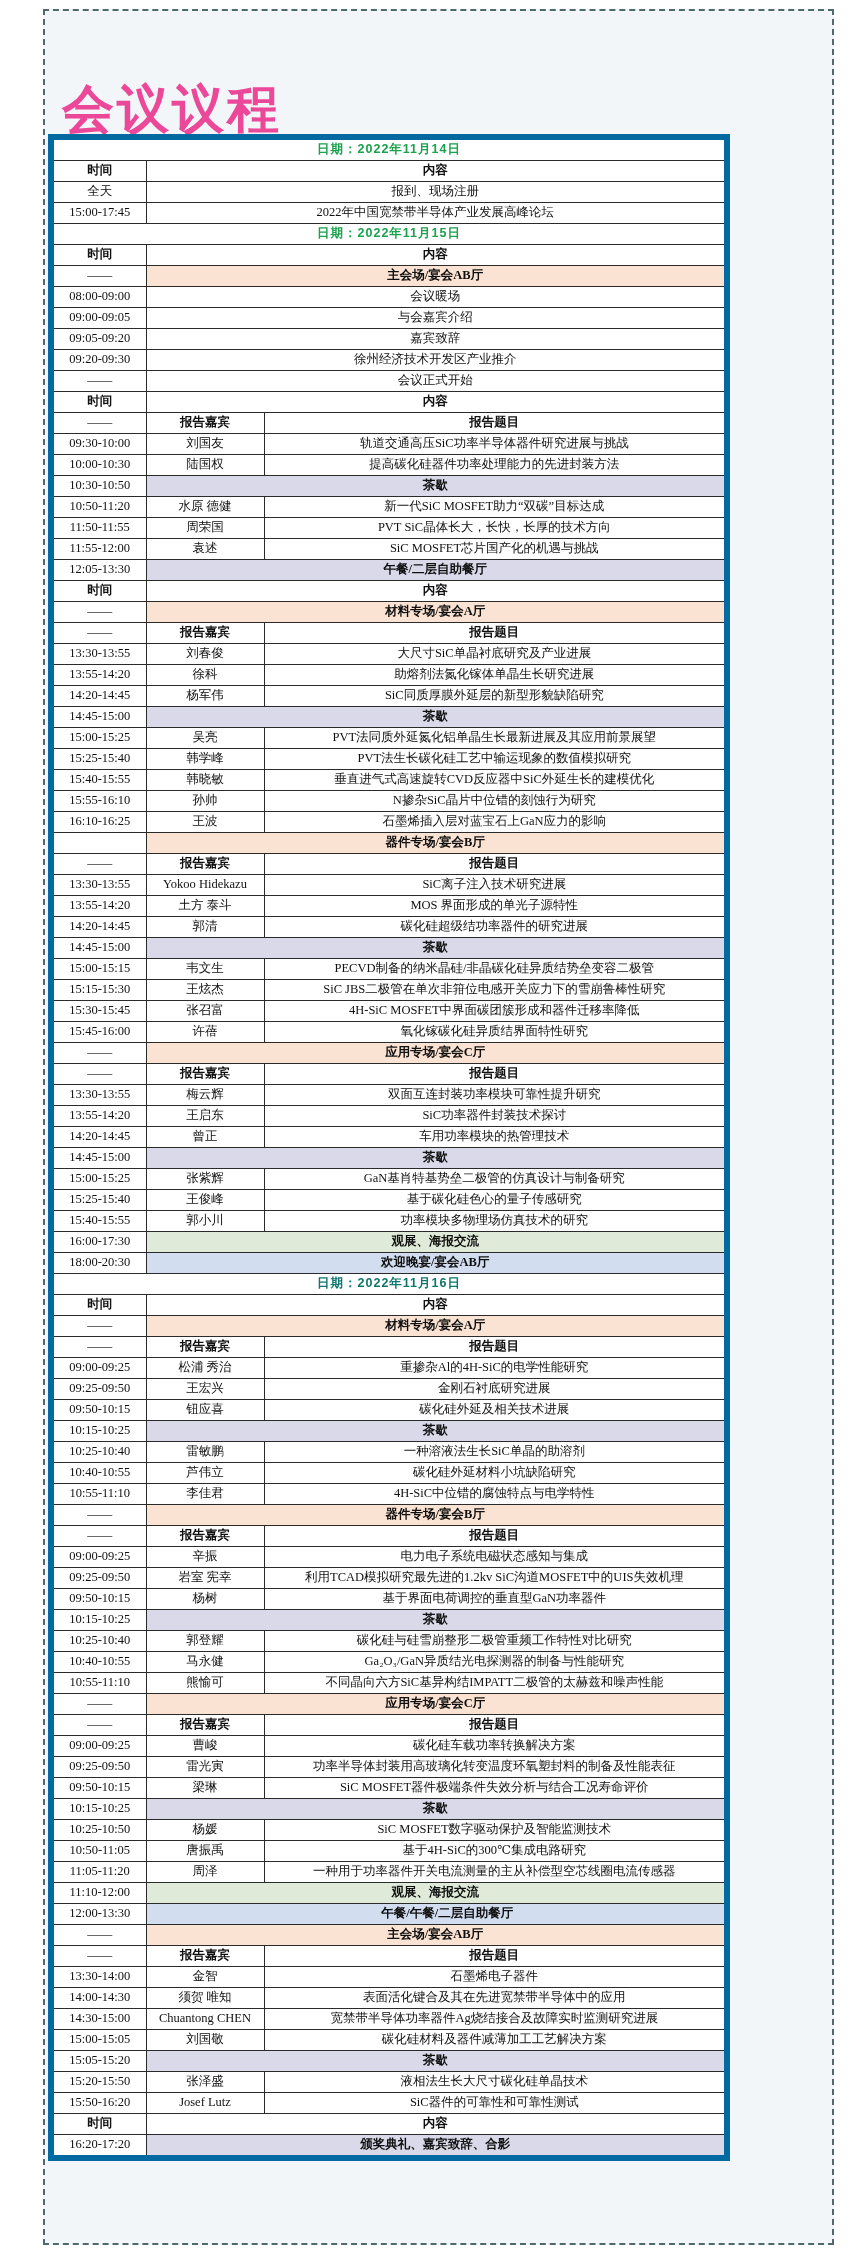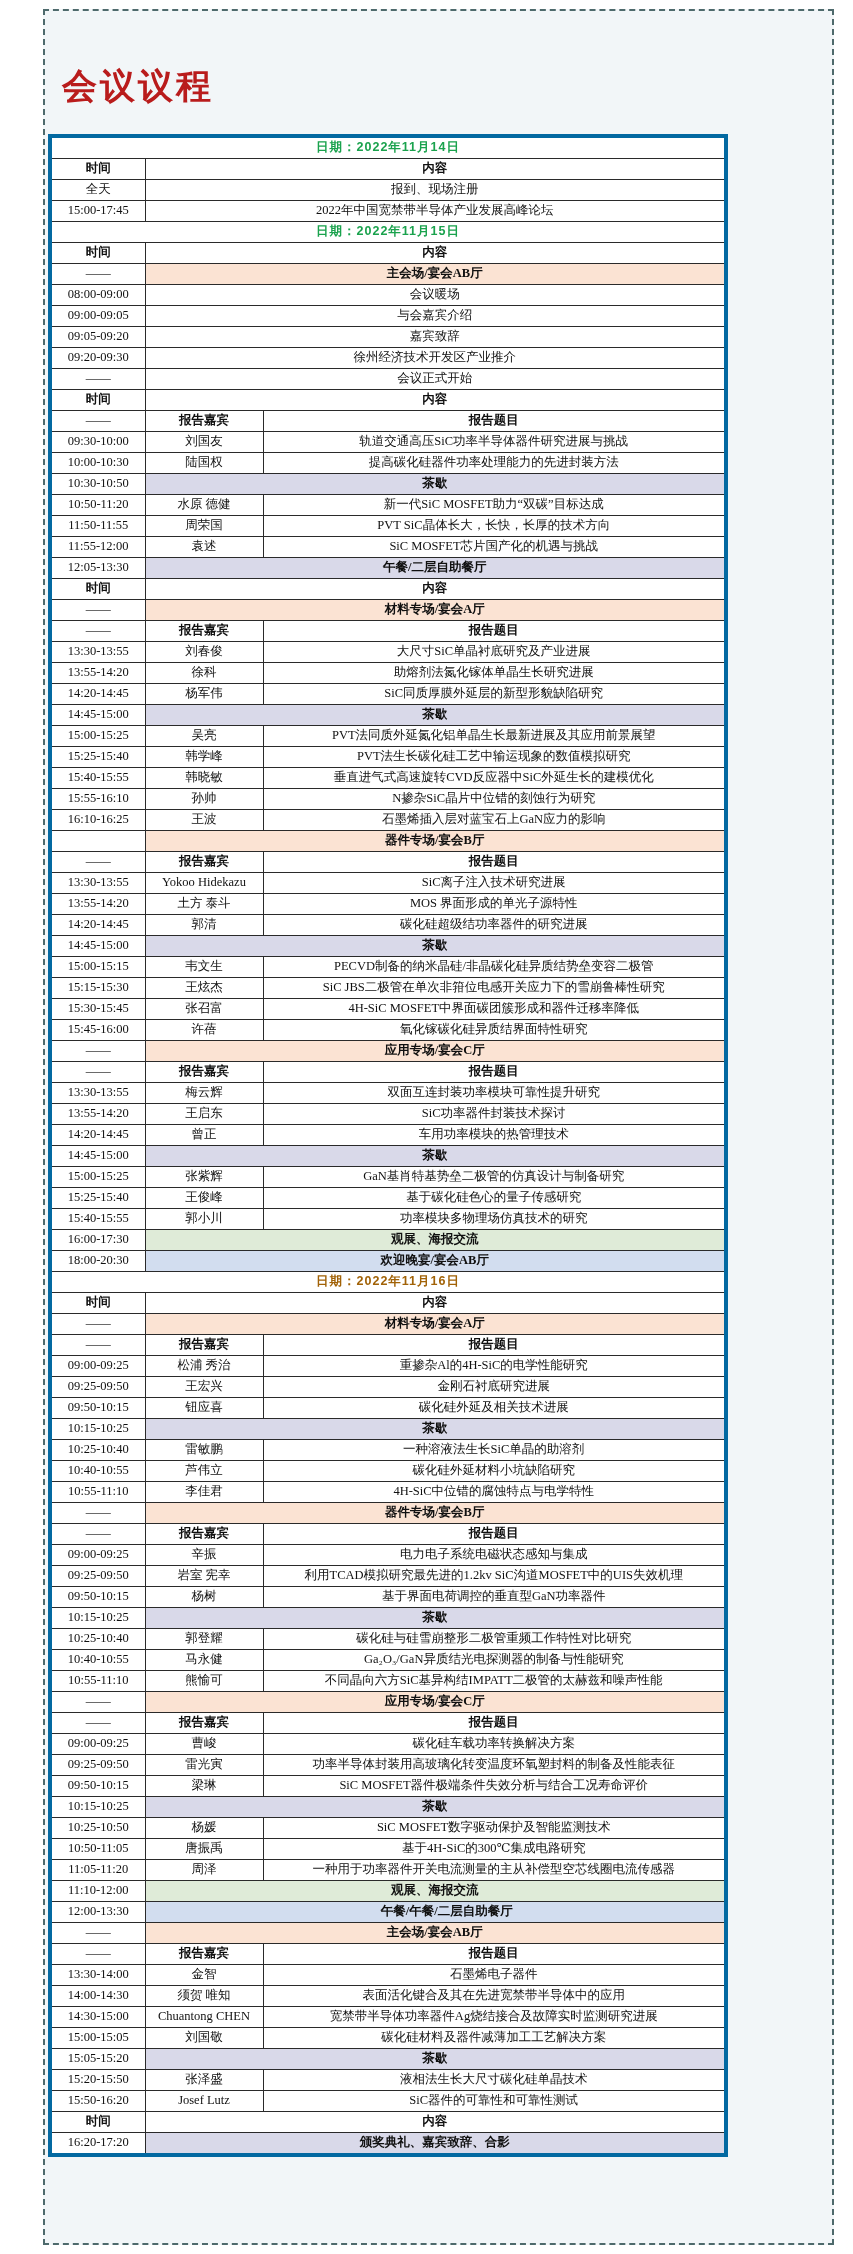--- a/index.html
+++ b/index.html
@@ -7,26 +7,26 @@
     width:853px;height:2254px;position:relative;background:#ffffff;
     font-family:"Liberation Serif","DejaVu Serif",serif;overflow:hidden;
   }
   .card{
     position:absolute;left:43px;top:9px;width:791px;height:2236px;
     border:2px dashed #4e6a6c;background:#f2f6f8;box-sizing:border-box;
   }
   .page-title{
     position:absolute;left:62px;top:40px;
     font-family:Liberation Mono, monospace;
-    font-size:35px;font-weight:bold;letter-spacing:3px;color:#b91c1c;
+    font-size:52px;font-weight:bold;letter-spacing:3px;color:#ec4899;
   }
   .agenda-wrap{position:absolute;left:48px;top:134px;}
   table.agenda{
     border-collapse:collapse;table-layout:fixed;width:676px;background:#ffffff;
-    border:4px solid #0369a1;
+    border:6px solid #0369a1;
   }
   table.agenda col.c-time{width:95px;}
   table.agenda col.c-speaker{width:118px;}
   table.agenda col.c-title{width:463px;}
   table.agenda td{
     border:1px solid #2a2a2a;height:20px;padding:0 3px;text-align:center;
     vertical-align:middle;font-size:12.5px;line-height:1.05;color:#101010;
     overflow:hidden;
   }
   td.b{font-weight:bold;}
@@ -289,21 +289,21 @@
         </tr>
         <tr>
           <td class="nowrap">16:00-17:30</td>
           <td colspan="2" class="b" style="background: rgb(223, 235, 216);">观展、海报交流</td>
         </tr>
         <tr>
           <td class="nowrap">18:00-20:30</td>
           <td colspan="2" class="b" style="background: rgb(210, 221, 239);">欢迎晚宴/宴会AB厅</td>
         </tr>
         <tr>
-          <td colspan="3" class="b date-cell" style="color: #a16207;">日期：2022年11月16日</td>
+          <td colspan="3" class="b date-cell" style="color: #0f766e;">日期：2022年11月16日</td>
         </tr>
         <tr>
           <td class="b nowrap">时间</td>
           <td colspan="2" class="b">内容</td>
         </tr>
         <tr>
           <td class="nowrap">——</td>
           <td colspan="2" class="b" style="background: rgb(251, 227, 211);">材料专场/宴会A厅</td>
         </tr>
         <tr>

